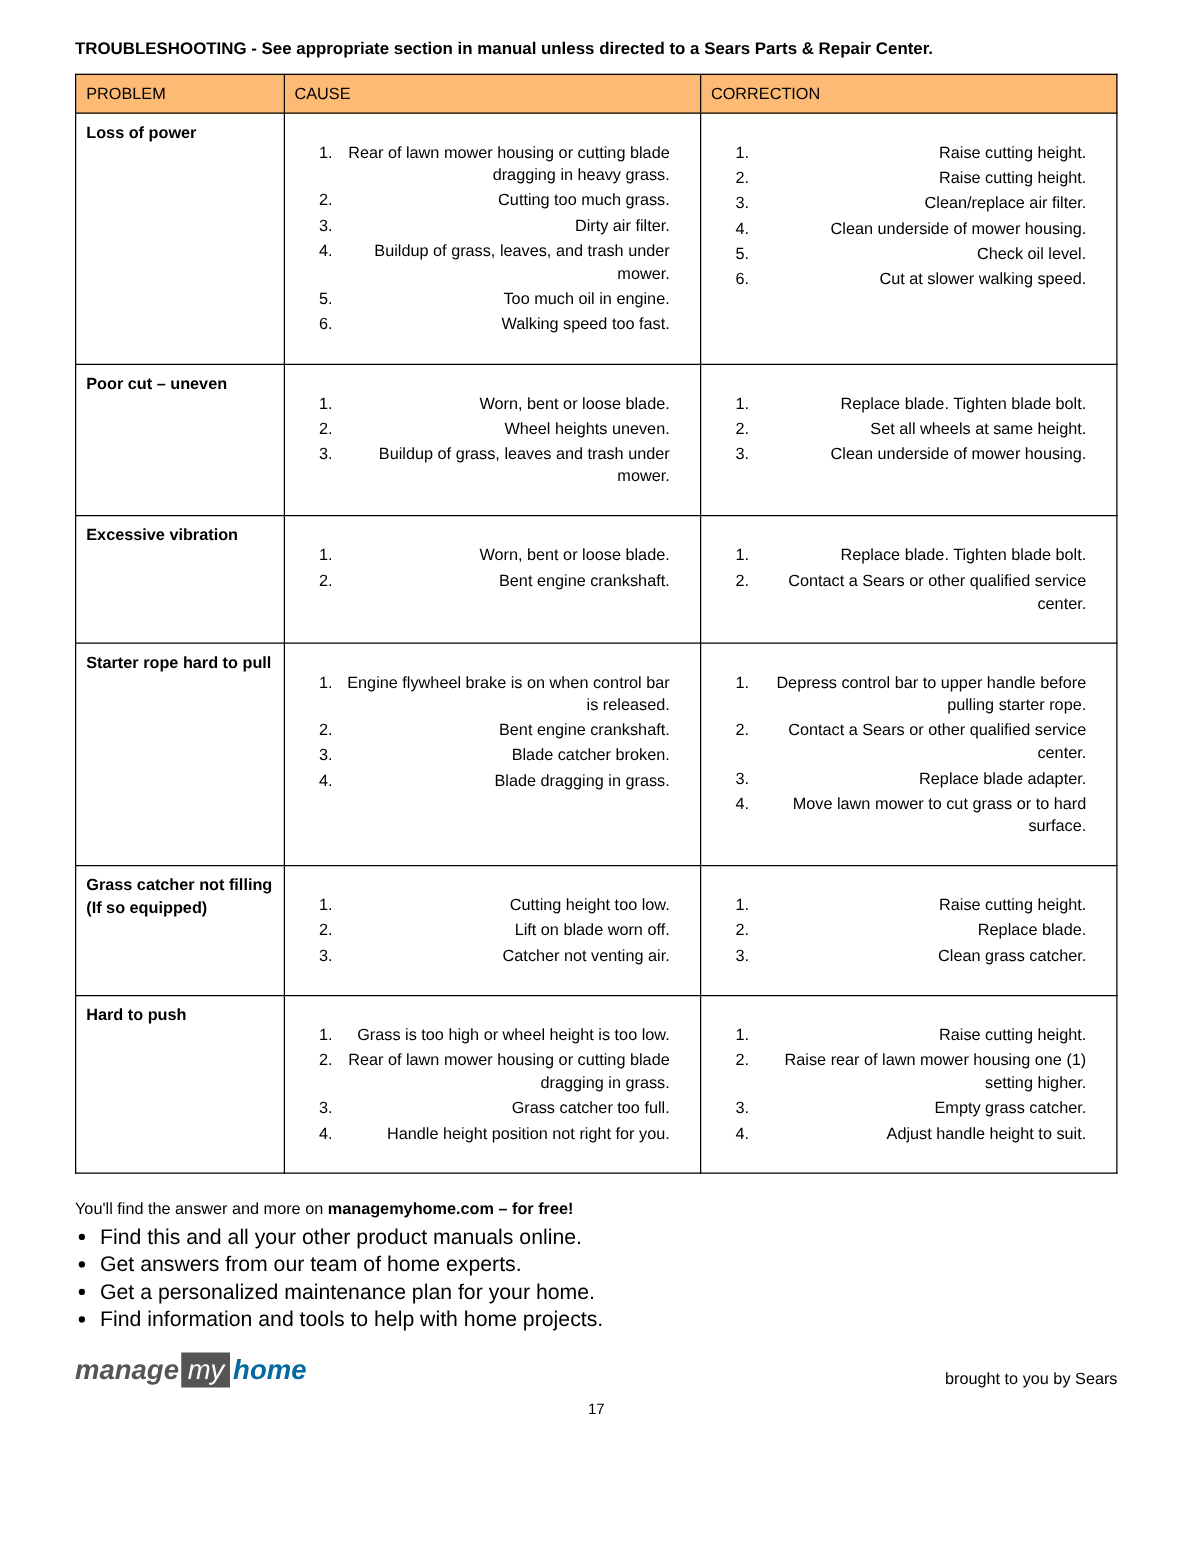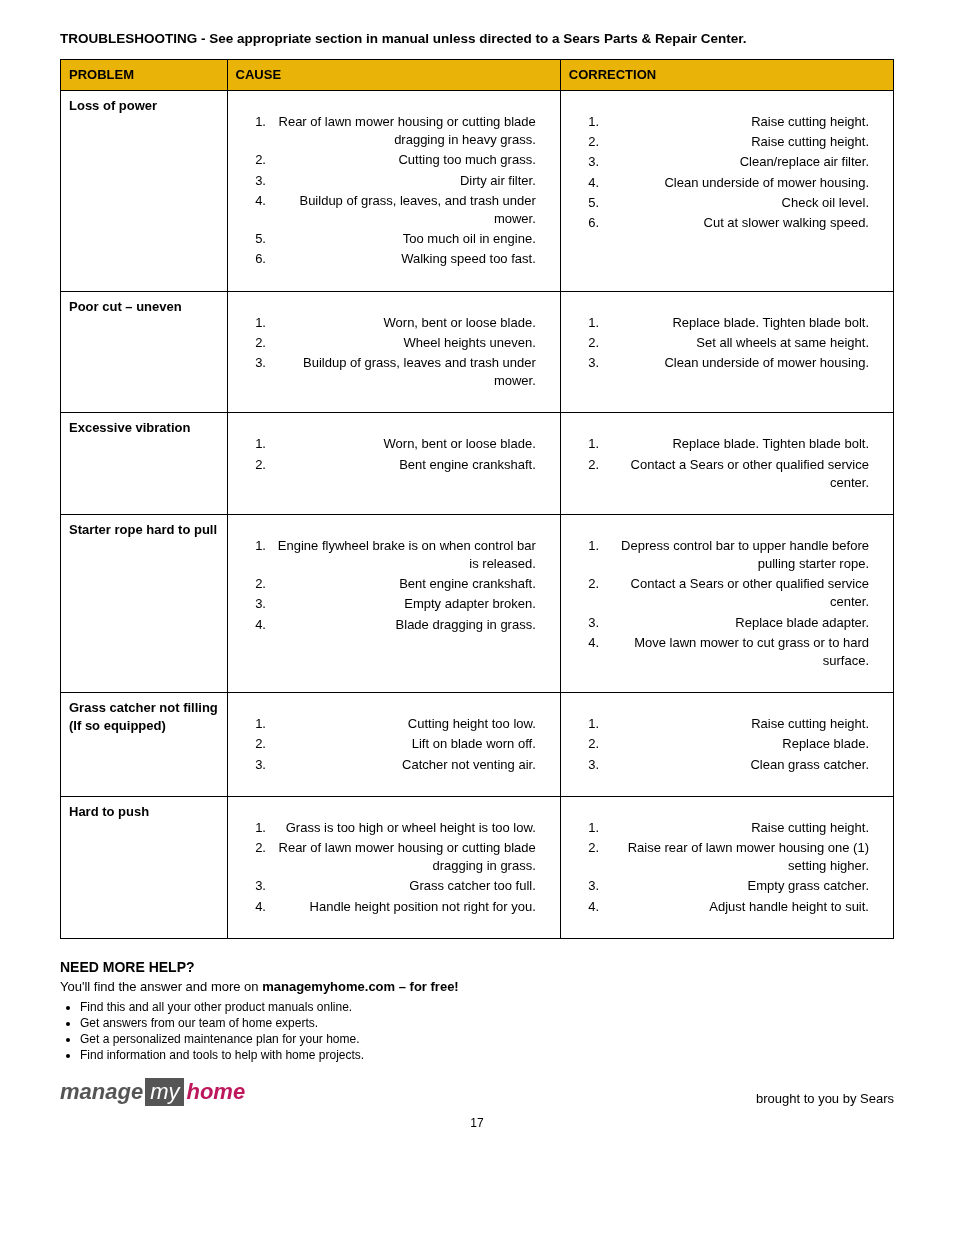--- a/index.html
+++ b/index.html
@@ -24,23 +24,23 @@
       margin-bottom: 20px;
     }
     th, td {
       border: 1px solid #000;
       padding: 6px 8px;
       vertical-align: top;
       font-size: 13px;
       line-height: 1.4;
     }
     th {
-      font-weight: bold;
+      font-weight: normal;
       text-align: left;
-      background: #eab308;
+      background: #fdba74;
       font-size: 13px;
     }
     td.problem {
       font-weight: bold;
       width: 145px;
     }
     td.cause {
       width: 290px;
     }
     td.correction {
@@ -64,21 +64,21 @@
     }
     .need-more p {
       font-size: 13px;
       margin-bottom: 6px;
     }
     .need-more ul {
       list-style: disc;
       padding-left: 20px;
     }
     .need-more ul li {
-      font-size: 12px;
+      font-size: 17px;
       margin-bottom: 2px;
     }
     .bold-inline {
       font-weight: bold;
     }
     .footer-row {
       display: flex;
       align-items: flex-end;
       justify-content: space-between;
       margin-top: 16px;
@@ -100,21 +100,21 @@
       color: #fff;
       font-weight: normal;
       font-style: italic;
       font-size: 22px;
       padding: 1px 5px;
       margin: 0 2px;
     }
     .logo-home {
       font-style: italic;
       font-weight: bold;
-      color: #be185d;
+      color: #0369a1;
       font-size: 22px;
     }
     .brought-by {
       font-size: 13px;
       color: #000;
     }
     .page-number {
       text-align: center;
       font-size: 12px;
       margin-top: 10px;
@@ -188,21 +188,21 @@
             <li>Contact a Sears or other qualified service center.</li>
           </ol>
         </td>
       </tr>
       <tr>
         <td class="problem">Starter rope hard to pull</td>
         <td class="cause">
           <ol>
             <li>Engine flywheel brake is on when control bar is released.</li>
             <li>Bent engine crankshaft.</li>
-            <li>Empty adapter broken.</li>
+            <li>Blade catcher broken.</li>
             <li>Blade dragging in grass.</li>
           </ol>
         </td>
         <td class="correction">
           <ol>
             <li>Depress control bar to upper handle before pulling starter rope.</li>
             <li>Contact a Sears or other qualified service center.</li>
             <li>Replace blade adapter.</li>
             <li>Move lawn mower to cut grass or to hard surface.</li>
           </ol>
@@ -241,21 +241,20 @@
             <li>Raise rear of lawn mower housing one (1) setting higher.</li>
             <li>Empty grass catcher.</li>
             <li>Adjust handle height to suit.</li>
           </ol>
         </td>
       </tr>
     </tbody>
 </table>
 
 <div class="need-more">
-  <h2>NEED MORE HELP?</h2>
   <p>
     <span>You'll find the answer and more on </span><span class="bold-inline">managemyhome.com – for free!</span>
   </p>
   <ul id="bullets-list">
   <li>Find this and all your other product manuals online.</li>
       <li>Get answers from our team of home experts.</li>
       <li>Get a personalized maintenance plan for your home.</li>
       <li>Find information and tools to help with home projects.</li>
     </ul>
 </div>

